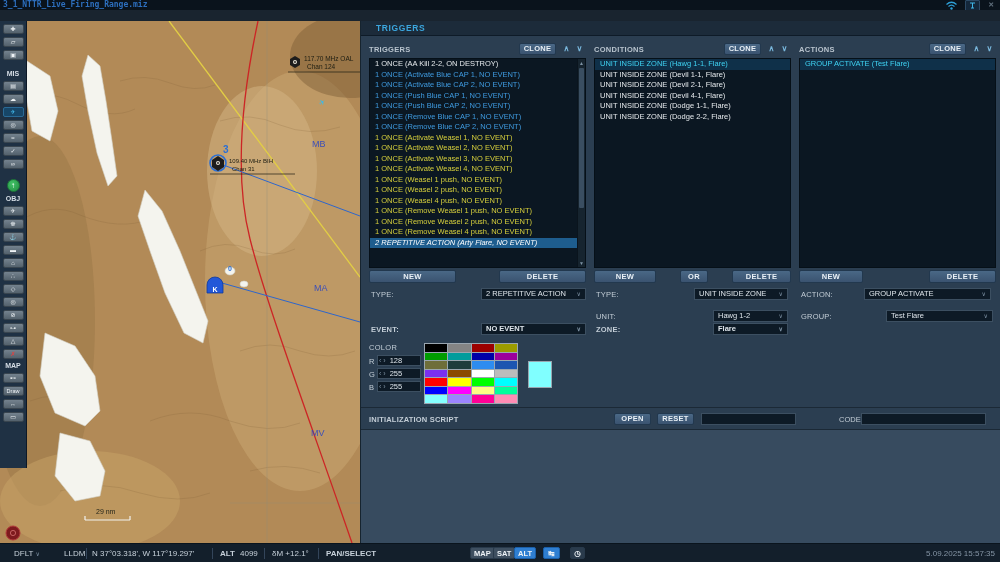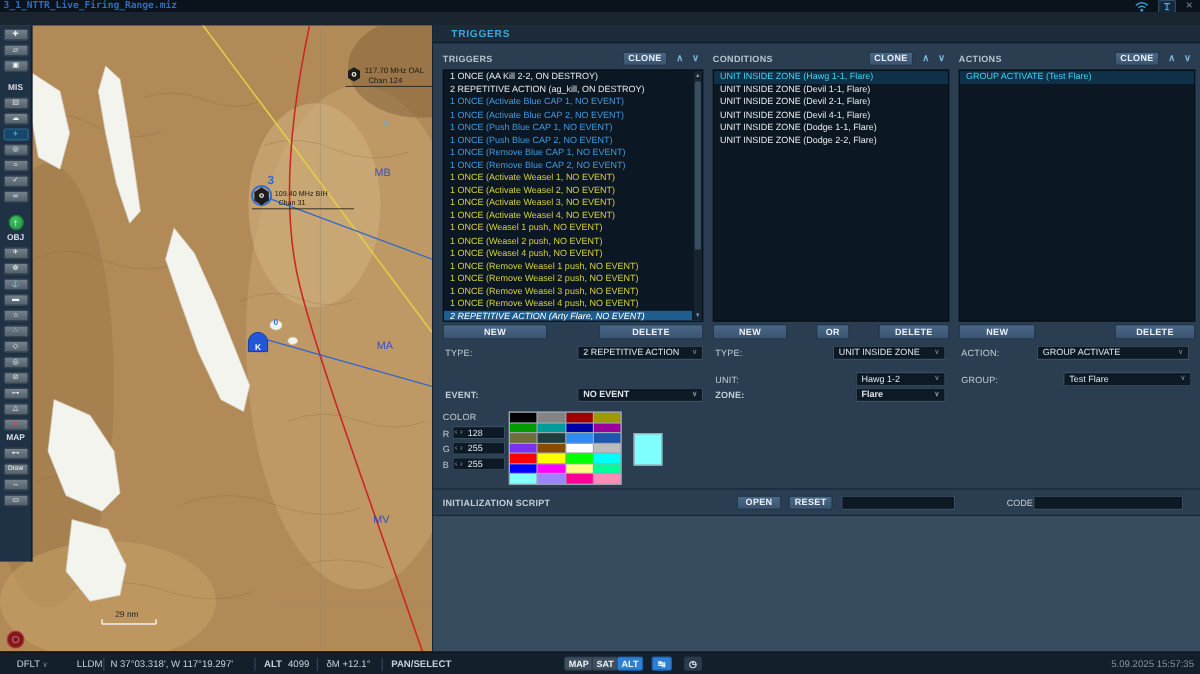--- a/index.html
+++ b/index.html
@@ -247,37 +247,35 @@
     <div class="rp-title">TRIGGERS</div>
     <div class="col col1" id="col0">
         <div class="col-head">
           <span class="col-label">TRIGGERS</span>
           <div class="btn clone">CLONE</div>
           <span class="chev">∧</span>
           <span class="chev">∨</span>
         </div>
         <div class="listbox">
           <div class="li white">1 ONCE (AA Kill 2-2, ON DESTROY)</div>
-          <div class="li white">2 REPETITIVE ACTION (ag_kill, ON DESTROY)</div>
           <div class="li blue">1 ONCE (Activate Blue CAP 1, NO EVENT)</div>
           <div class="li blue">1 ONCE (Activate Blue CAP 2, NO EVENT)</div>
           <div class="li blue">1 ONCE (Push Blue CAP 1, NO EVENT)</div>
           <div class="li blue">1 ONCE (Push Blue CAP 2, NO EVENT)</div>
           <div class="li blue">1 ONCE (Remove Blue CAP 1, NO EVENT)</div>
           <div class="li blue">1 ONCE (Remove Blue CAP 2, NO EVENT)</div>
           <div class="li yellow">1 ONCE (Activate Weasel 1, NO EVENT)</div>
           <div class="li yellow">1 ONCE (Activate Weasel 2, NO EVENT)</div>
           <div class="li yellow">1 ONCE (Activate Weasel 3, NO EVENT)</div>
           <div class="li yellow">1 ONCE (Activate Weasel 4, NO EVENT)</div>
           <div class="li yellow">1 ONCE (Weasel 1 push, NO EVENT)</div>
           <div class="li yellow">1 ONCE (Weasel 2 push, NO EVENT)</div>
           <div class="li yellow">1 ONCE (Weasel 4 push, NO EVENT)</div>
           <div class="li yellow">1 ONCE (Remove Weasel 1 push, NO EVENT)</div>
           <div class="li yellow">1 ONCE (Remove Weasel 2 push, NO EVENT)</div>
-          <div class="li yellow">1 ONCE (Remove Weasel 3 push, NO EVENT)</div>
           <div class="li yellow">1 ONCE (Remove Weasel 4 push, NO EVENT)</div>
           <div class="li selblue">2 REPETITIVE ACTION (Arty Flare, NO EVENT)</div>
           <div class="sbar">
             <div class="ar" style="top: 0px;">▲</div>
             <div class="thumb"></div>
             <div class="ar" style="bottom: 0px;">▼</div>
           </div>
         </div>
         <div class="btnrow">
           <div class="btn" style="width: 87px;">NEW</div>

